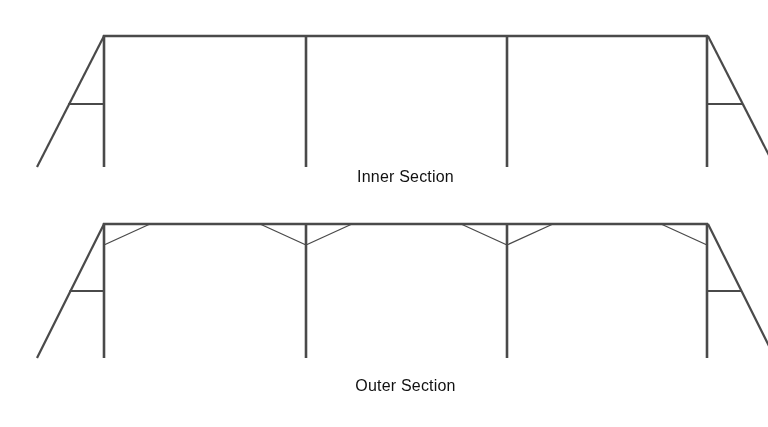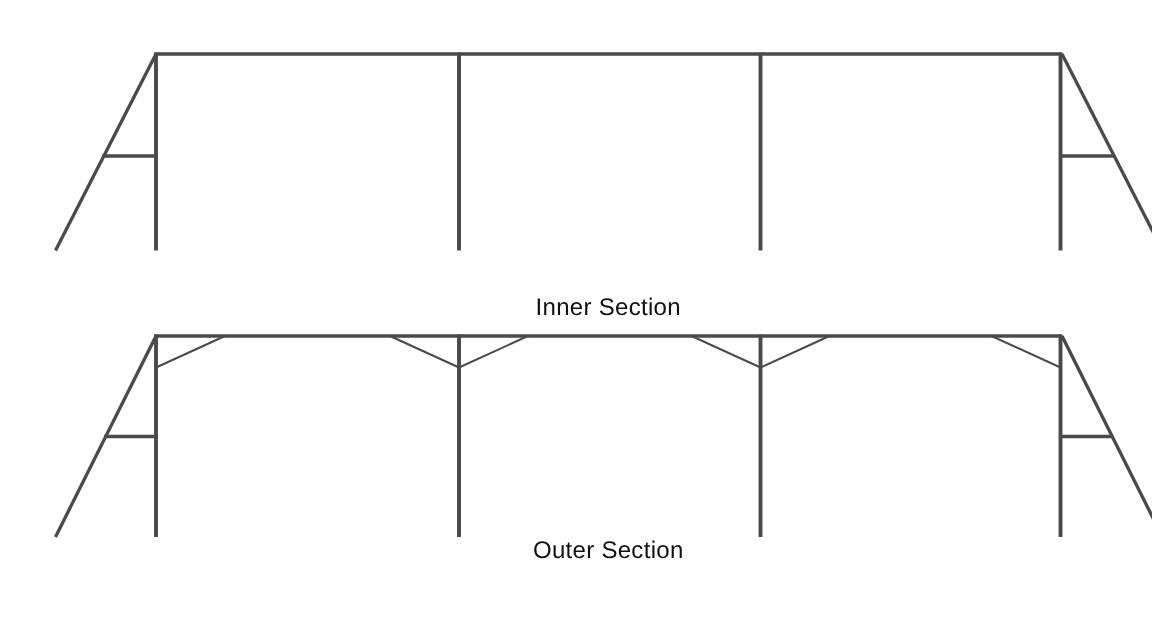--- a/index.html
+++ b/index.html
@@ -25,22 +25,22 @@
     position: absolute;
     left: 104px;
     width: 603px;
     text-align: center;
     font-size: 16px;
     line-height: 19px;
     color: #111111;
     letter-spacing: 0.2px;
     user-select: none;
   }
-  .section-label.inner { top: 196px; }
-  .section-label.outer { top: 358px; }
+  .section-label.inner { top: 167px; }
+  .section-label.outer { top: 376px; }
 </style>
 </head>
 <body>
 
 <div class="canvas">
   <svg id="diagram-svg" width="768" height="427" viewBox="0 0 768 427">
       <line x1="103" y1="36" x2="708" y2="36" stroke="#4a4a4a" stroke-width="2.4" stroke-linecap="butt"></line>
       <line x1="104" y1="35" x2="104" y2="167" stroke="#4a4a4a" stroke-width="2.6" stroke-linecap="butt"></line>
       <line x1="306" y1="35" x2="306" y2="167" stroke="#4a4a4a" stroke-width="2.6" stroke-linecap="butt"></line>
       <line x1="507" y1="35" x2="507" y2="167" stroke="#4a4a4a" stroke-width="2.6" stroke-linecap="butt"></line>

